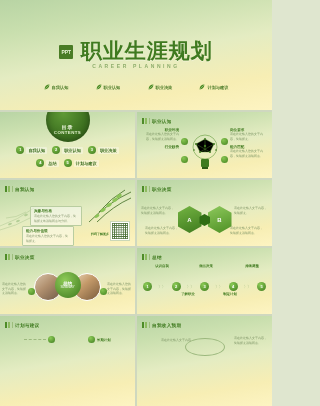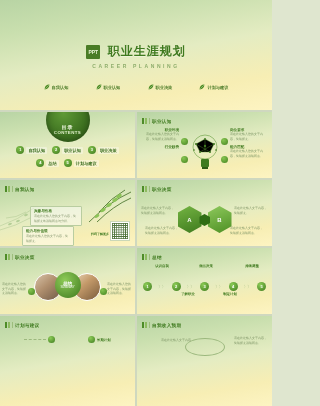--- a/index.html
+++ b/index.html
@@ -23,21 +23,21 @@
   .hero .title-wrap { position:absolute; left:0; right:0; top:42px; text-align:center; }
   .ppt-badge {
     display:inline-block; vertical-align:middle;
     width:14px; height:14px; background:#4a7c26; color:#e9f3d4;
     font-size:5px; line-height:14px; text-align:center; letter-spacing:0;
     border-radius:1px; font-weight:bold; margin-right:3px;
   }
   .main-title {
     display:inline-block; vertical-align:middle;
     font-family:"DejaVu Sans", sans-serif;
-    font-size:12px; line-height:19px; font-weight:bold;
+    font-size:21px; line-height:19px; font-weight:bold;
     color:#3f7a1f; letter-spacing:1px;
     text-shadow:0 1px 0 rgba(255,255,255,.35);
   }
   .sub-title {
     margin-top:2px; text-align:center;
     font-size:5px; letter-spacing:2.6px; color:#8fae6d; font-weight:bold;
   }
   .hero-nav { position:absolute; left:0; right:0; top:84px; display:flex; justify-content:space-around; padding:0 30px; }
   .nav-item { display:flex; align-items:center; gap:2px; }
   .leaf { width:6px; height:6px; position:relative; flex:0 0 auto; }

